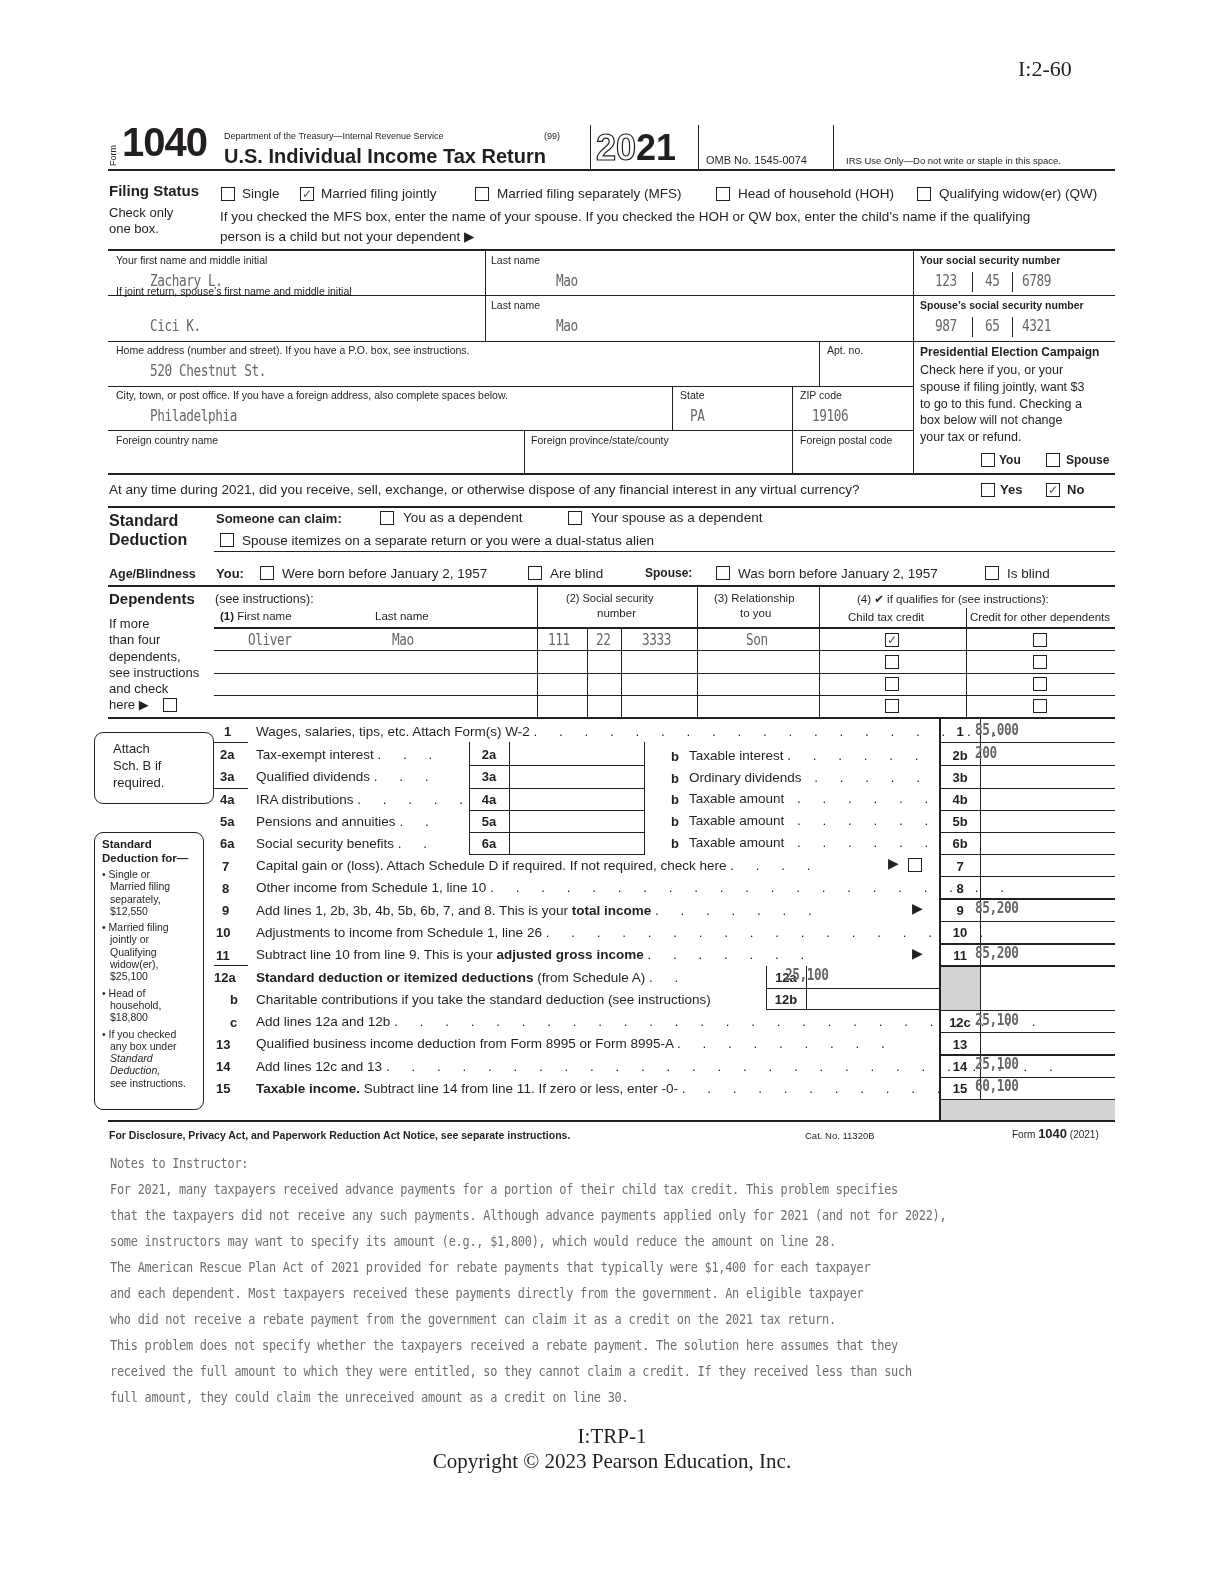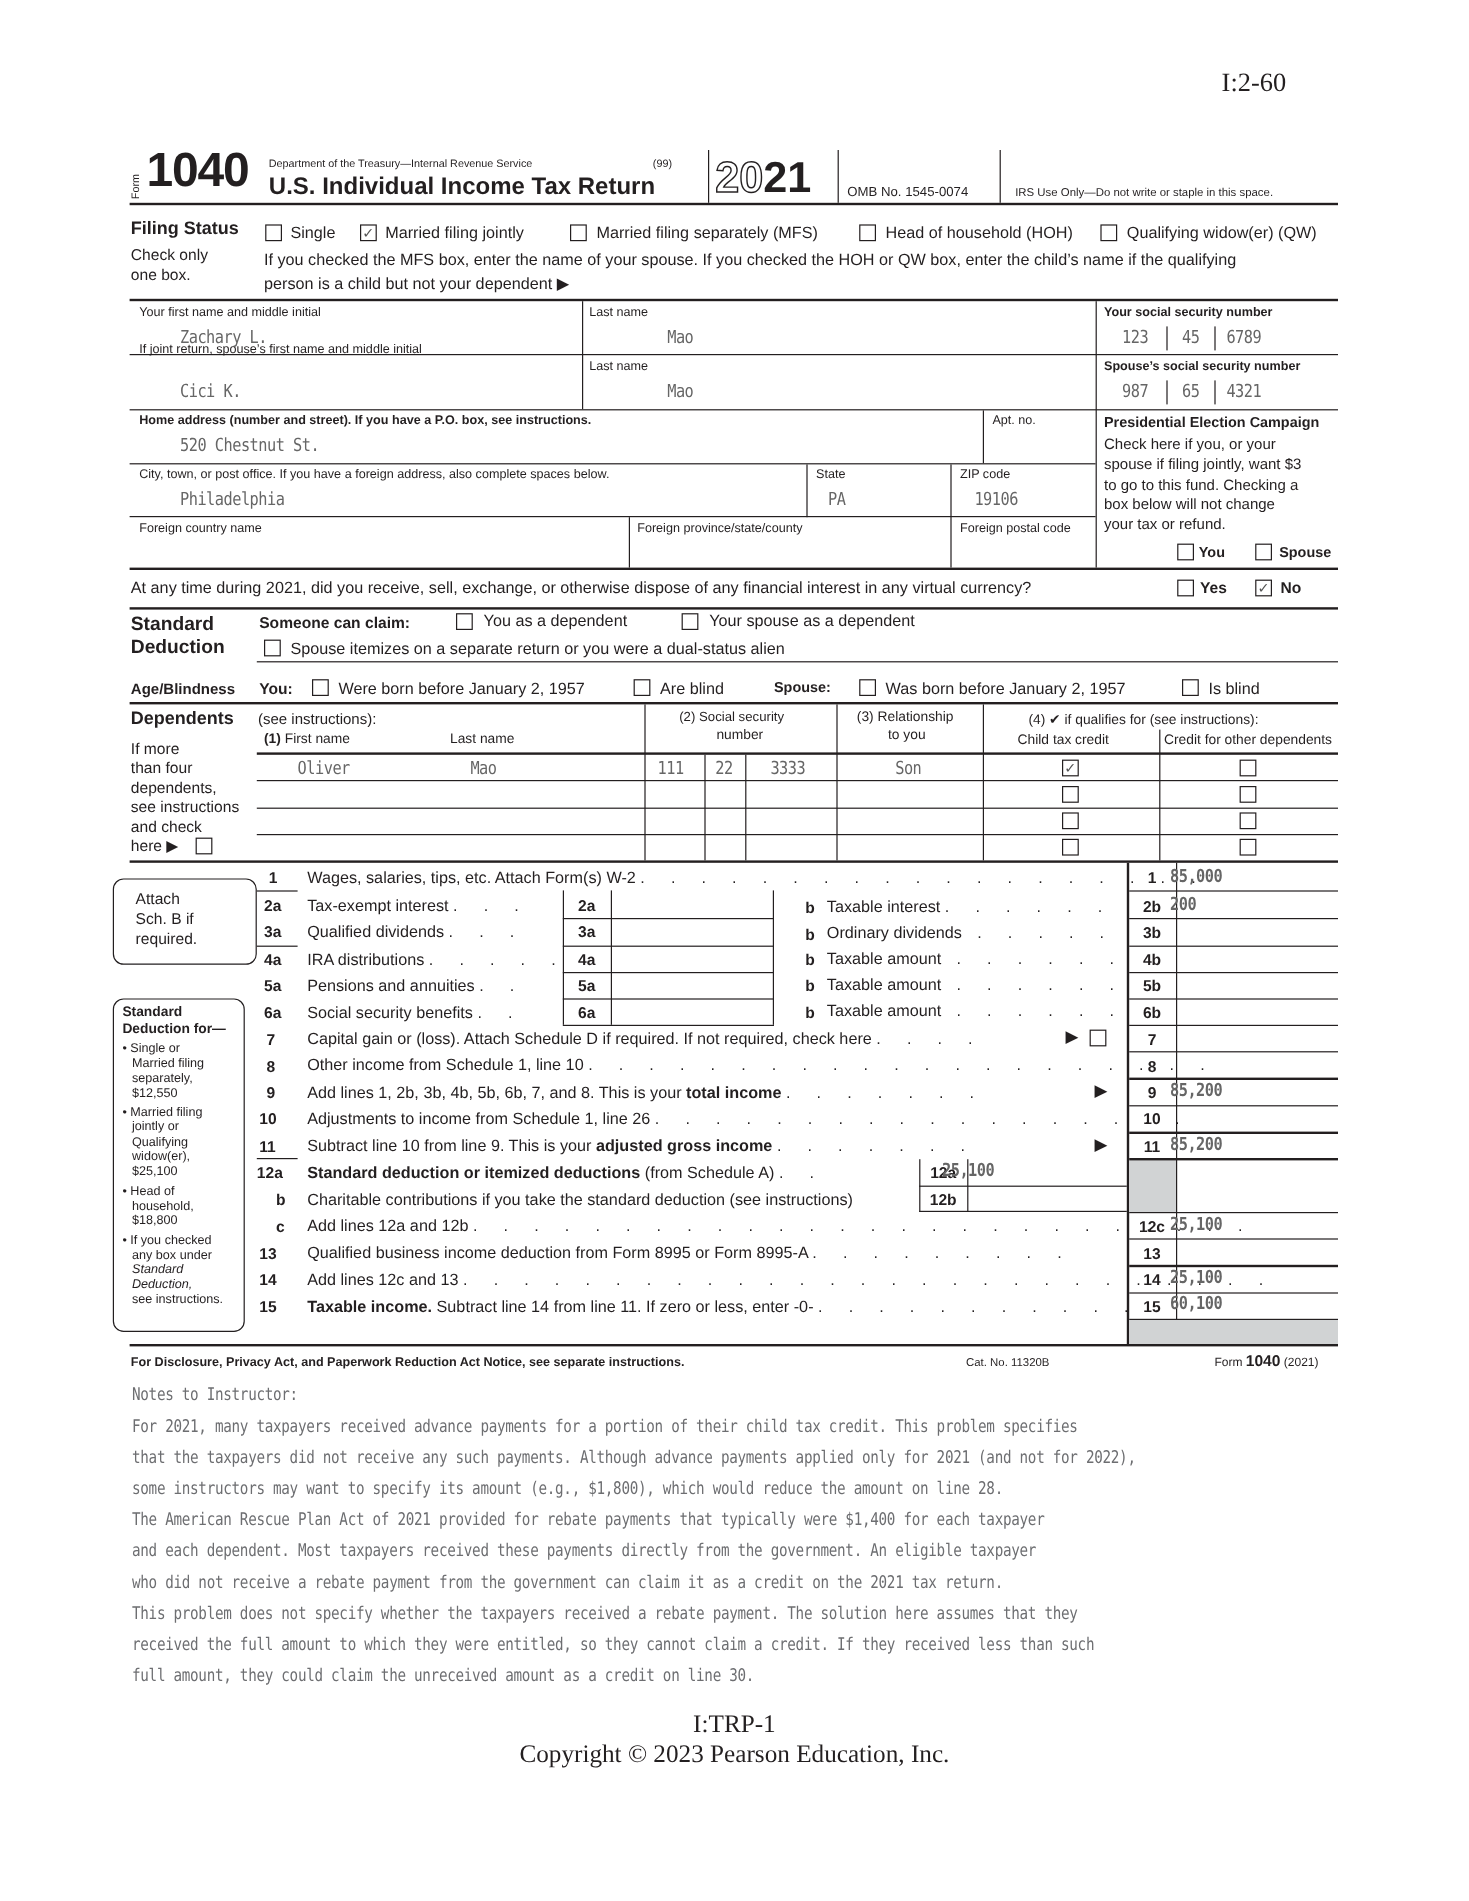--- a/index.html
+++ b/index.html
@@ -78,21 +78,21 @@
 <div class="abs xs" style="left:491px;top:299px;">Last name</div>
 <div class="abs" style="left:556px;top:317px;"><span class="hand">Mao</span></div>
 <div class="abs b xs" style="left:920px;top:299px;">Spouse’s social security number</div>
 <div class="abs" style="left:935px;top:317px;"><span class="hand">987</span></div>
 <div class="vl" style="left:972px;top:317px;height:20px;"></div>
 <div class="abs" style="left:985px;top:317px;"><span class="hand">65</span></div>
 <div class="vl" style="left:1012px;top:317px;height:20px;"></div>
 <div class="abs" style="left:1022px;top:317px;"><span class="hand">4321</span></div>
 <div class="hl" style="left:108px;top:341px;width:1007px;height:1px;"></div>
 
-<div class="abs xs" style="left:116px;top:344px;font-weight:bold;">Home address (number and street). If you have a P.O. box, see instructions.</div>
+<div class="abs xs" style="left:116px;top:344px;">Home address (number and street). If you have a P.O. box, see instructions.</div>
 <div class="abs" style="left:150px;top:362px;"><span class="hand">520 Chestnut St.</span></div>
 <div class="vl" style="left:819px;top:342px;height:44px;"></div>
 <div class="abs xs" style="left:827px;top:344px;">Apt. no.</div>
 <div class="abs b" style="left:920px;top:345px;font-size:12px;">Presidential Election Campaign</div>
 <div class="abs" style="left:920px;top:362px;font-size:12.5px;line-height:16.8px;">
   <div>Check here if you, or your</div>
     <div>spouse if filing jointly, want $3</div>
     <div>to go to this fund. Checking a</div>
     <div>box below will not change</div>
     <div>your tax or refund.</div>

